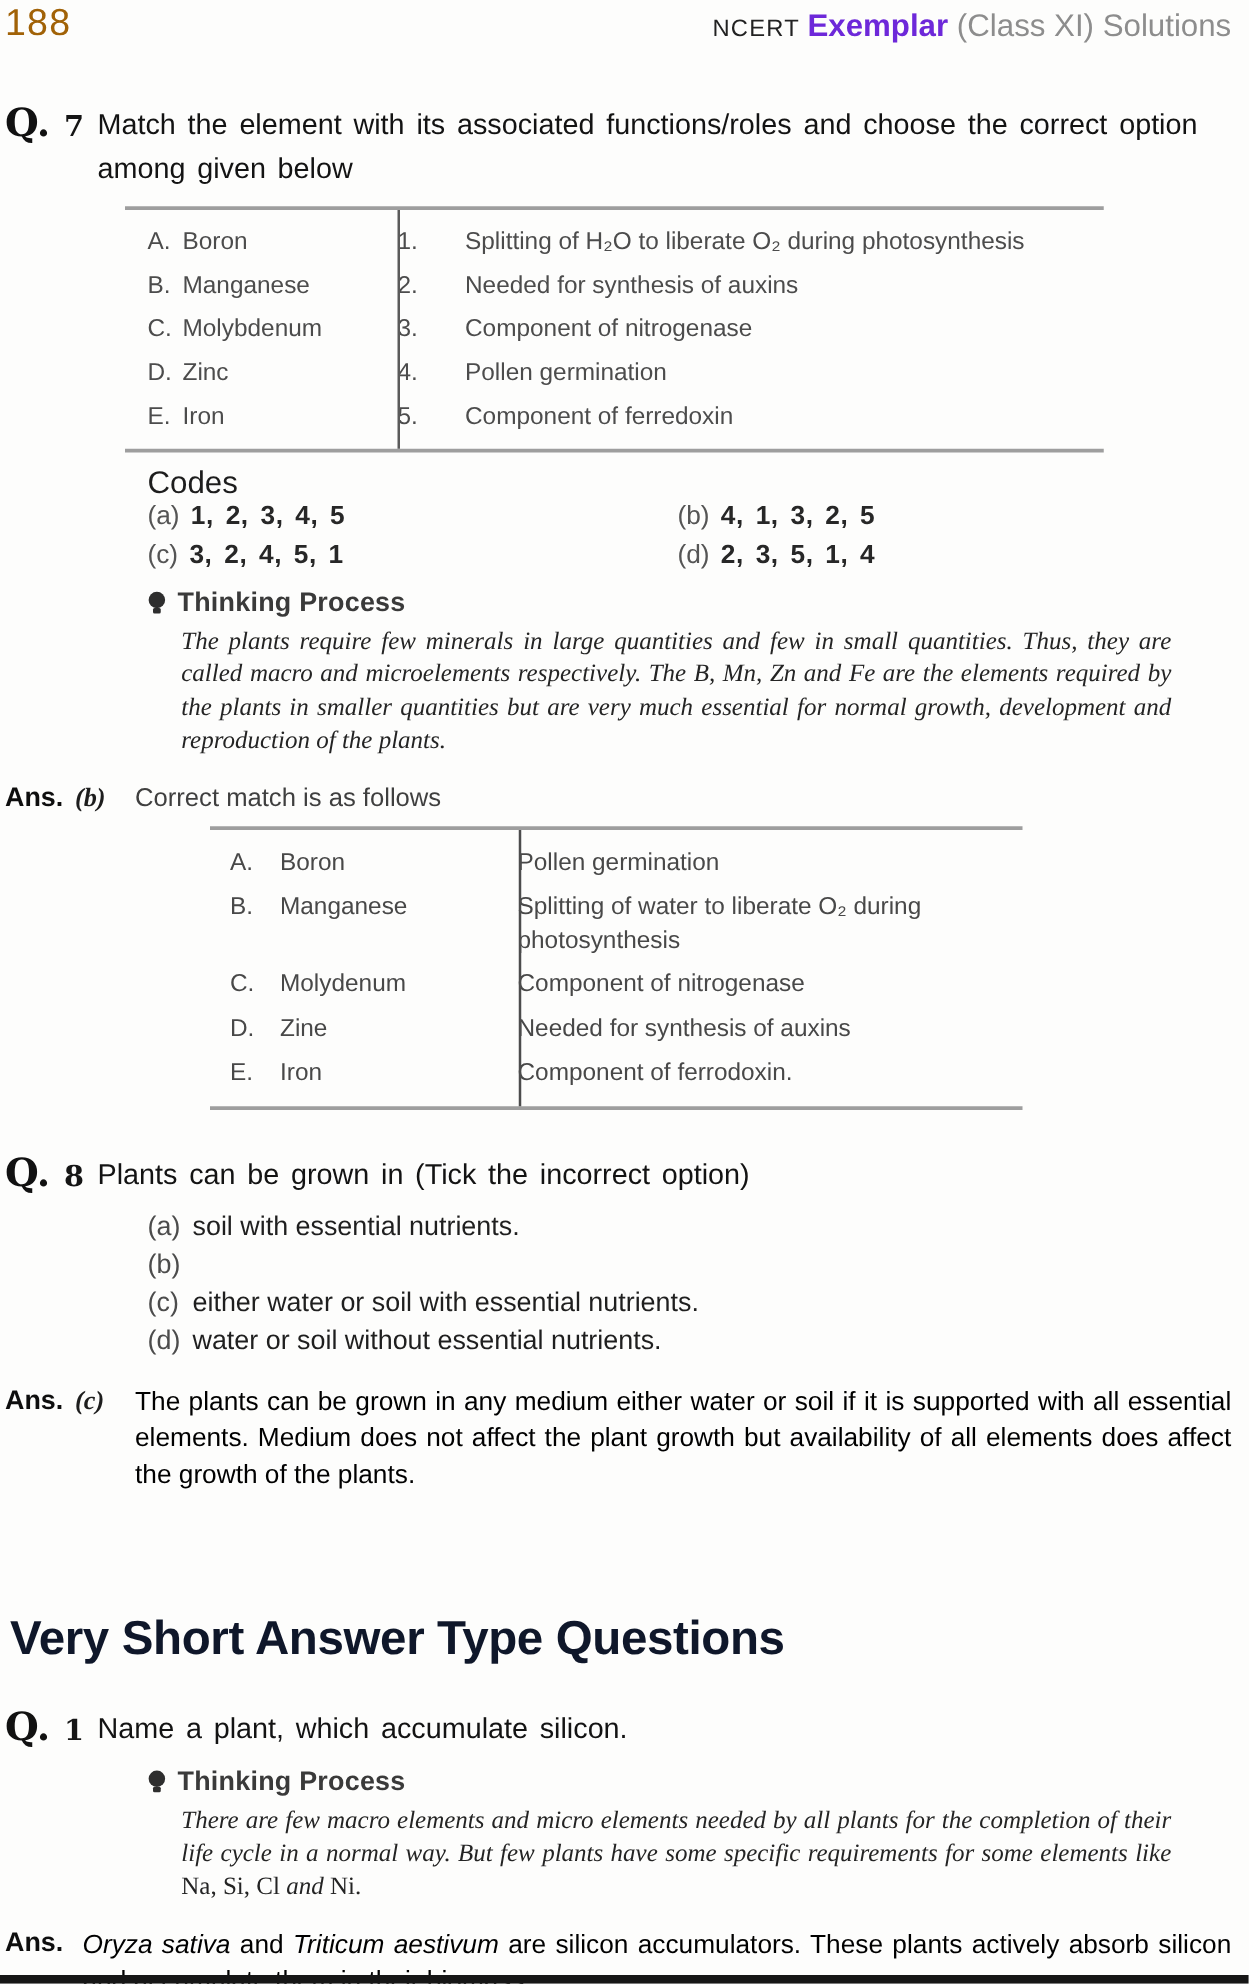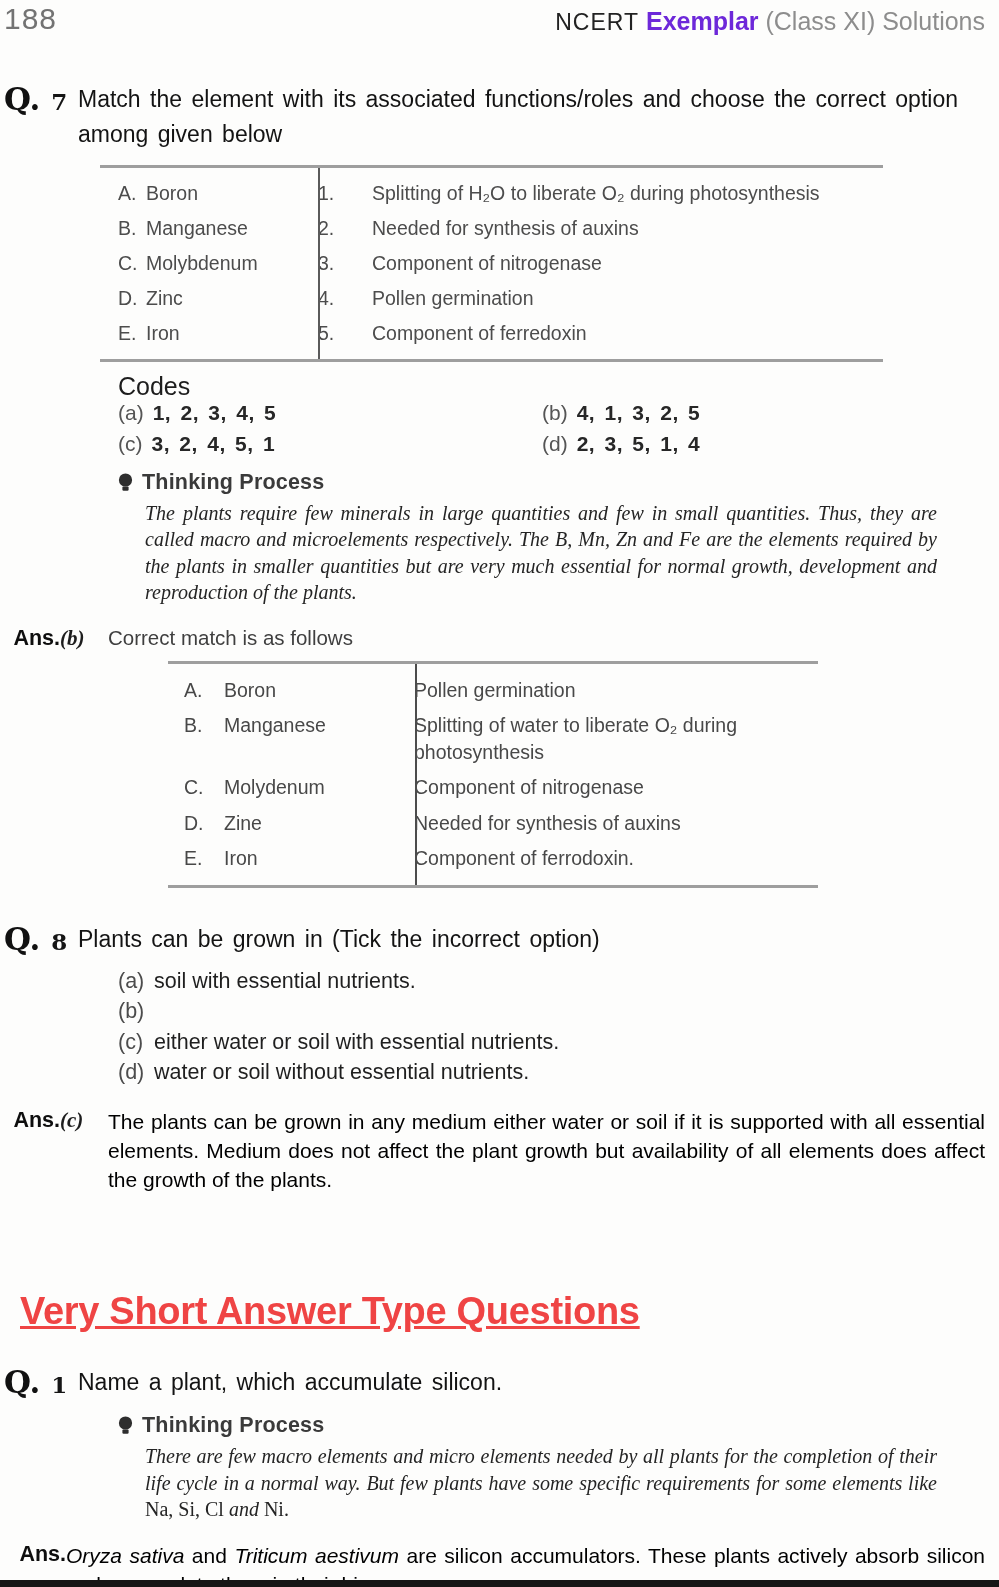--- a/index.html
+++ b/index.html
@@ -8,23 +8,23 @@
     width:999px; height:1587px; overflow:hidden; position:relative;
     font-family:"Liberation Sans", sans-serif; color:#222;
   }
   .page {
     width:999px; height:1587px; position:relative;
     background:#fdfdfc; padding:0 14px 0 4px; overflow:hidden;
   }
 
   
   .page-header { display:flex; justify-content:space-between; align-items:flex-end; padding-top:2px; }
-  .page-num { font-size:30px; color:#737373; letter-spacing:1px; }
+  .page-num { font-size:30px; color:#a16207; letter-spacing:1px; }
   .brand { font-size:25px; color:#1c1c1c; white-space:nowrap; }
-  .b-ncert { font-size:23px; letter-spacing:1px; color:#222; }
+  .b-ncert { font-size:19px; letter-spacing:1px; color:#222; }
   .b-ex { font-weight:bold; color:#6d28d9; }
   .b-rest { color:#8d8d8d; }
 
   
   .q-row { display:flex; align-items:flex-start; }
   .q-badge { flex:0 0 74px; display:flex; align-items:baseline; padding-top:0; }
   .q-glyph { font-family:"DejaVu Serif", serif; font-weight:bold; font-size:31px; line-height:1.1; color:#111; }
   .q-num { font-family:"DejaVu Serif", serif; font-weight:bold; font-size:23px; margin-left:11px; color:#151515; }
   .q-text { font-size:23px; line-height:1.5; color:#131313; text-align:justify; word-spacing:3px; width:880px; }
   .q7-row { margin-top:46px; }
@@ -60,21 +60,21 @@
   .thinking-text {
     margin-left:141px; width:792px;
     font-family:"Liberation Serif", serif; font-style:italic;
     font-size:20px; line-height:1.32; color:#242424; text-align:justify;
   }
   .thinking-text .up { font-style:normal; }
   .thinking-text .it { font-style:italic; }
 
   
   .ans-row { display:flex; align-items:baseline; margin:20px 0 0 0; }
-  .ans-label { flex:0 0 56px; font-weight:bold; font-size:21.5px; color:#0e0e0e;text-align:right; }
+  .ans-label { flex:0 0 56px; font-weight:bold; font-size:21.5px; color:#0e0e0e; }
   .ans-label-narrow { flex:0 0 62px; }
   .ans-opt { flex:0 0 48px; font-family:"Liberation Serif", serif; font-weight:bold; font-style:italic; font-size:21px; color:#1d1d1d; }
   .ans-intro { font-size:20.5px; color:#3f3f3f; }
   .ans-para { align-items:flex-start; }
   .ans-body { flex:1; font-size:21px; line-height:1.38; color:#000000; text-align:justify; }
   .sp-it { font-style:italic; }
 
   
   .ans-table {
     position:relative; margin:10px 0 0 164px; width:650px;
@@ -88,22 +88,22 @@
   .at-fn  { flex:1; padding-left:15px; padding-right:12px; }
 
   
   .options { margin:9px 0 0 114px; }
   .option { display:flex; font-size:21.5px; line-height:1.42; }
   .opt-key { flex:0 0 36px; color:#4c4c4c; }
   .opt-text { color:#1f1f1f; }
 
   
   .section-title {
-    margin:96px 0 0 16px; font-size:38px; font-weight:bold; color:#ef4444;
-    letter-spacing:-0.3px; line-height:1.1;text-decoration:underline;
+    margin:96px 0 0 4px; font-size:38px; font-weight:bold; color:#0f172a;
+    letter-spacing:-0.3px; line-height:1.1;
   }
 
   
   .scan-edge { position:absolute; left:0; right:0; bottom:0; height:7px; background:#161616; }
 </style>
 </head>
 <body>
 
 <div class="page">
 

